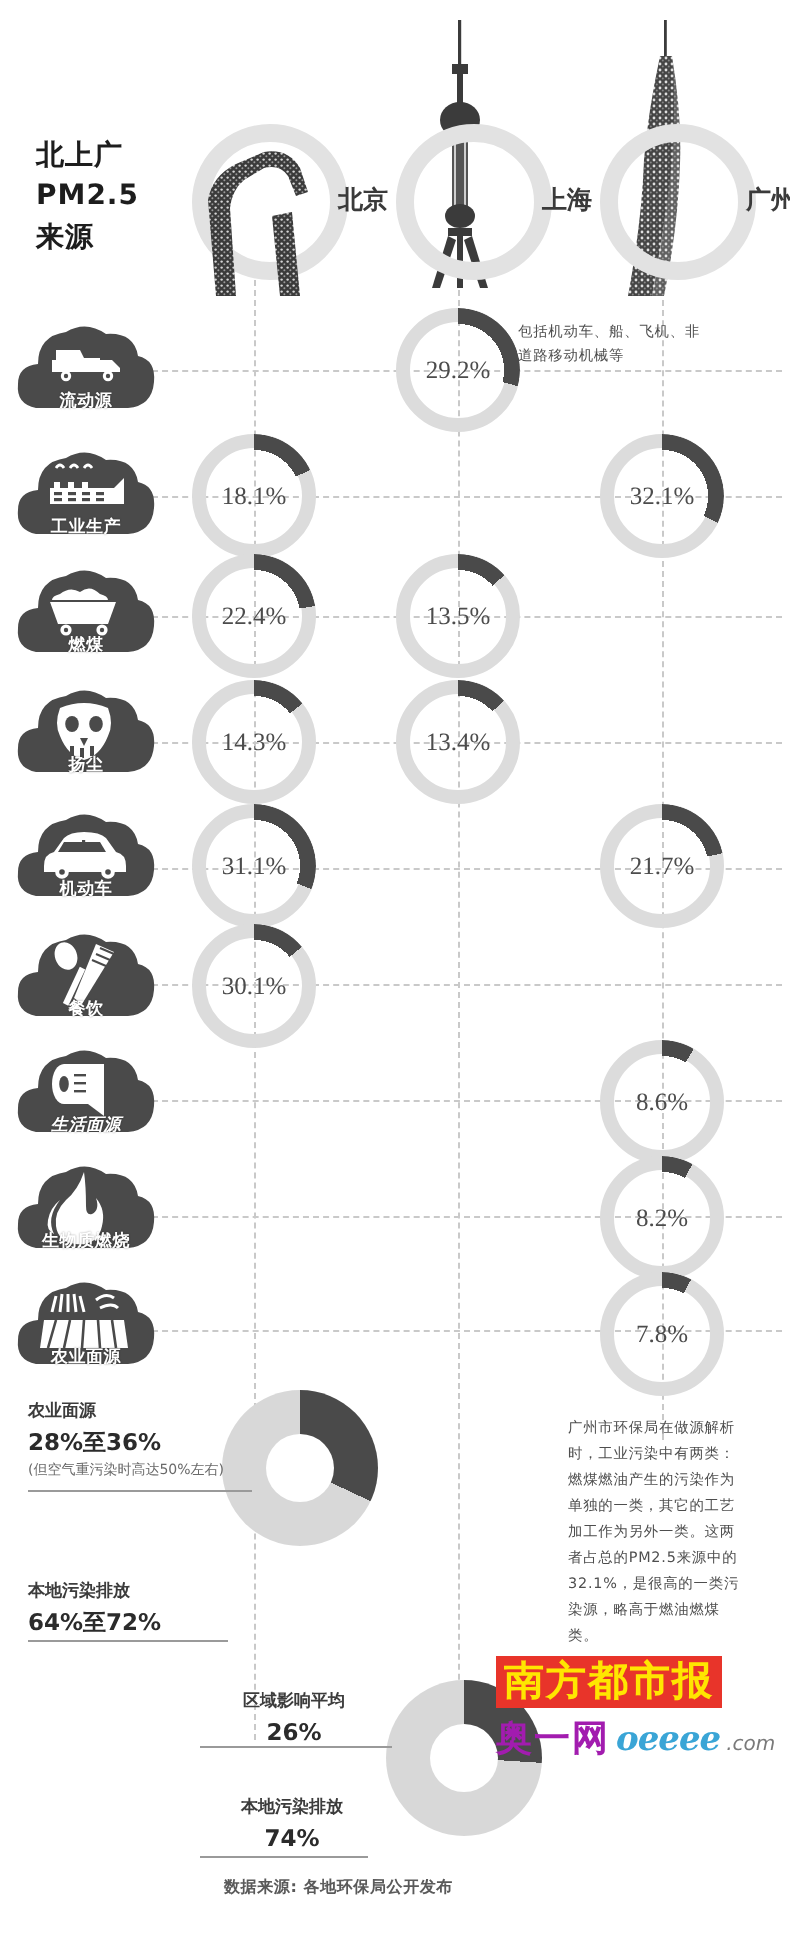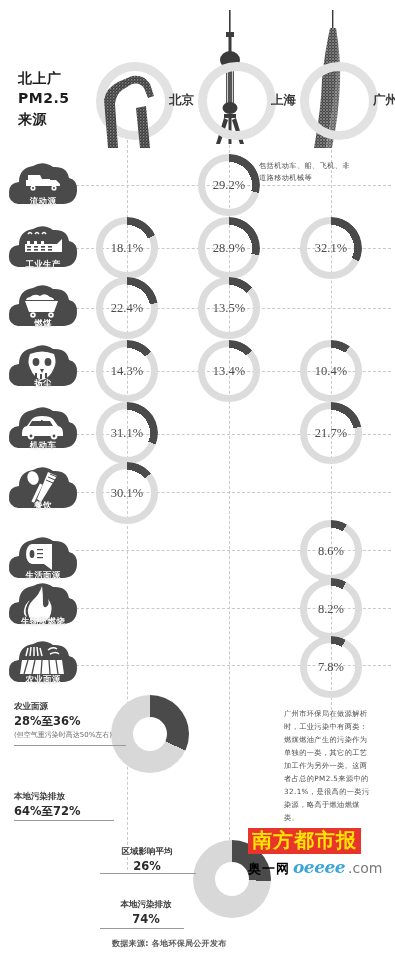--- a/index.html
+++ b/index.html
@@ -88,26 +88,26 @@
   
   .logobox{position:absolute;left:248px;top:828px;width:142px;}
   .logo-red{
     background:#e8342a;color:#ffe600;font-size:20px;font-weight:bold;
     letter-spacing:1px;padding:1px 4px 2px;display:inline-block;
     line-height:1.15;
   }
   .logo-sub{
     margin-top:3px;display:flex;align-items:baseline;gap:3px;
   }
-  .logo-cn{color:#000000;font-size:13px;font-weight:bold;letter-spacing:1px;}
+  .logo-cn{color:#a21caf;font-size:18px;font-weight:bold;letter-spacing:1px;}
   .logo-en{
     color:#3aa5d6;font-size:17px;font-style:italic;font-weight:bold;
     font-family:"DejaVu Serif","Liberation Serif",serif;letter-spacing:-0.5px;
   }
-  .logo-dotcom{color:#7a7a7a;font-size:14px;}
+  .logo-dotcom{color:#7a7a7a;font-size:10px;font-style:italic;}
 
   .srcnote{
     position:absolute;left:112px;top:938px;
     font-size:8px;color:#5a5a5a;font-weight:bold;letter-spacing:0.3px;
   }
 </style>
 </head>
 <body>
 
 <div id="root">
@@ -285,21 +285,21 @@
         <rect x="30" y="21" width="3" height="20" transform="rotate(25 31 30)"></rect>
         <path d="M42 10 l9 4 l-16 26 l-4 -3 Z"></path>
       </g>
       <g stroke="#4a4a4a" stroke-width="1" fill="none">
         <path d="M44 12 l7 3 M42 15 l7 3 M40 18 l7 3"></path>
       </g>
     </svg>
     <div class="cloudtxt">餐饮</div>
   </div>
 
-  <div class="cloud" style="top:532px;">
+  <div class="cloud" style="top:520px;font-style:italic;">
     <svg viewBox="0 0 74 52" width="74" height="52">
       <path d="M12 46 Q2 44 3 34 Q3 25 13 24 Q13 10 27 8 Q37 2 47 9 Q61 8 63 20 Q72 22 71 33 Q70 45 58 46 Z" fill="#4a4a4a"></path>
       <g fill="#fff">
         <ellipse cx="26" cy="22" rx="6" ry="10"></ellipse>
         <rect x="26" y="12" width="20" height="20"></rect>
         <path d="M46 12 L46 38 L38 32 L38 12 Z"></path>
       </g>
       <g fill="#4a4a4a">
         <ellipse cx="26" cy="22" rx="2.4" ry="4"></ellipse>
         <rect x="31" y="17" width="6" height="1.2"></rect>
@@ -346,27 +346,20 @@
     <div class="val">29.2%</div>
   </div>
 
   <div class="gauge" style="left:96px;top:217px;">
     <div class="track"></div>
     <div class="arc" style="background:conic-gradient(#4a4a4a 0 18.1%, transparent 18.1% 100%);
                 -webkit-mask:radial-gradient(circle, transparent 23px, #000 23px, #000 31px, transparent 31px);
                 mask:radial-gradient(circle, transparent 23px, #000 23px, #000 31px, transparent 31px);"></div>
     <div class="val">18.1%</div>
   </div>
-  <div class="gauge" style="left:198px;top:217px;">
-    <div class="track"></div>
-    <div class="arc" style="background:conic-gradient(#4a4a4a 0 28.9%, transparent 28.9% 100%);
-                -webkit-mask:radial-gradient(circle, transparent 23px, #000 23px, #000 31px, transparent 31px);
-                mask:radial-gradient(circle, transparent 23px, #000 23px, #000 31px, transparent 31px);"></div>
-    <div class="val">28.9%</div>
-  </div>
   <div class="gauge" style="left:300px;top:217px;">
     <div class="track"></div>
     <div class="arc" style="background:conic-gradient(#4a4a4a 0 32.1%, transparent 32.1% 100%);
                 -webkit-mask:radial-gradient(circle, transparent 23px, #000 23px, #000 31px, transparent 31px);
                 mask:radial-gradient(circle, transparent 23px, #000 23px, #000 31px, transparent 31px);"></div>
     <div class="val">32.1%</div>
   </div>
 
   <div class="gauge" style="left:96px;top:277px;">
     <div class="track"></div>
@@ -389,27 +382,20 @@
                 -webkit-mask:radial-gradient(circle, transparent 23px, #000 23px, #000 31px, transparent 31px);
                 mask:radial-gradient(circle, transparent 23px, #000 23px, #000 31px, transparent 31px);"></div>
     <div class="val">14.3%</div>
   </div>
   <div class="gauge" style="left:198px;top:340px;">
     <div class="track"></div>
     <div class="arc" style="background:conic-gradient(#4a4a4a 0 13.4%, transparent 13.4% 100%);
                 -webkit-mask:radial-gradient(circle, transparent 23px, #000 23px, #000 31px, transparent 31px);
                 mask:radial-gradient(circle, transparent 23px, #000 23px, #000 31px, transparent 31px);"></div>
     <div class="val">13.4%</div>
-  </div>
-  <div class="gauge" style="left:300px;top:340px;">
-    <div class="track"></div>
-    <div class="arc" style="background:conic-gradient(#4a4a4a 0 10.4%, transparent 10.4% 100%);
-                -webkit-mask:radial-gradient(circle, transparent 23px, #000 23px, #000 31px, transparent 31px);
-                mask:radial-gradient(circle, transparent 23px, #000 23px, #000 31px, transparent 31px);"></div>
-    <div class="val">10.4%</div>
   </div>
 
   <div class="gauge" style="left:96px;top:402px;">
     <div class="track"></div>
     <div class="arc" style="background:conic-gradient(#4a4a4a 0 31.1%, transparent 31.1% 100%);
                 -webkit-mask:radial-gradient(circle, transparent 23px, #000 23px, #000 31px, transparent 31px);
                 mask:radial-gradient(circle, transparent 23px, #000 23px, #000 31px, transparent 31px);"></div>
     <div class="val">31.1%</div>
   </div>
   <div class="gauge" style="left:300px;top:402px;">

